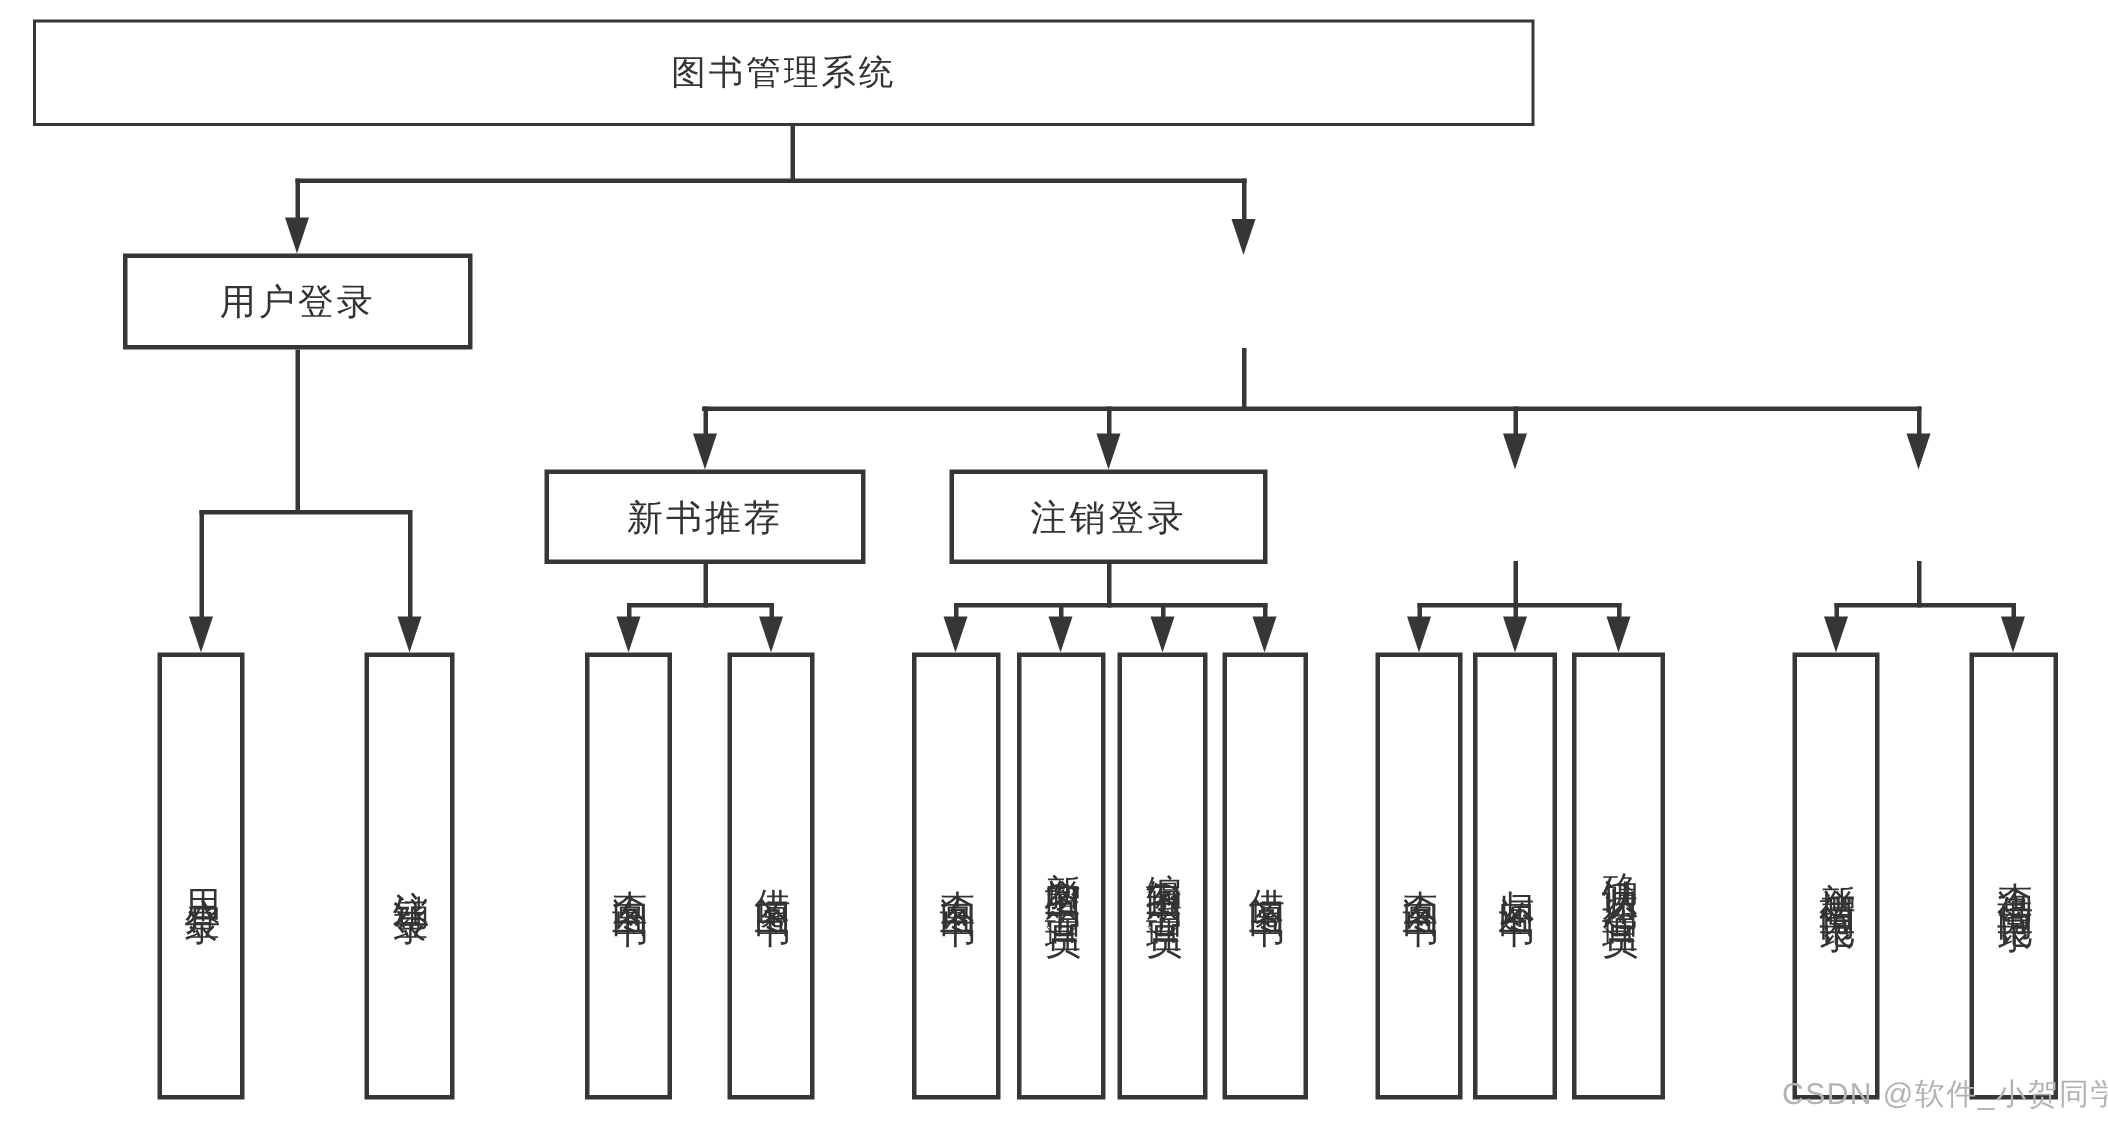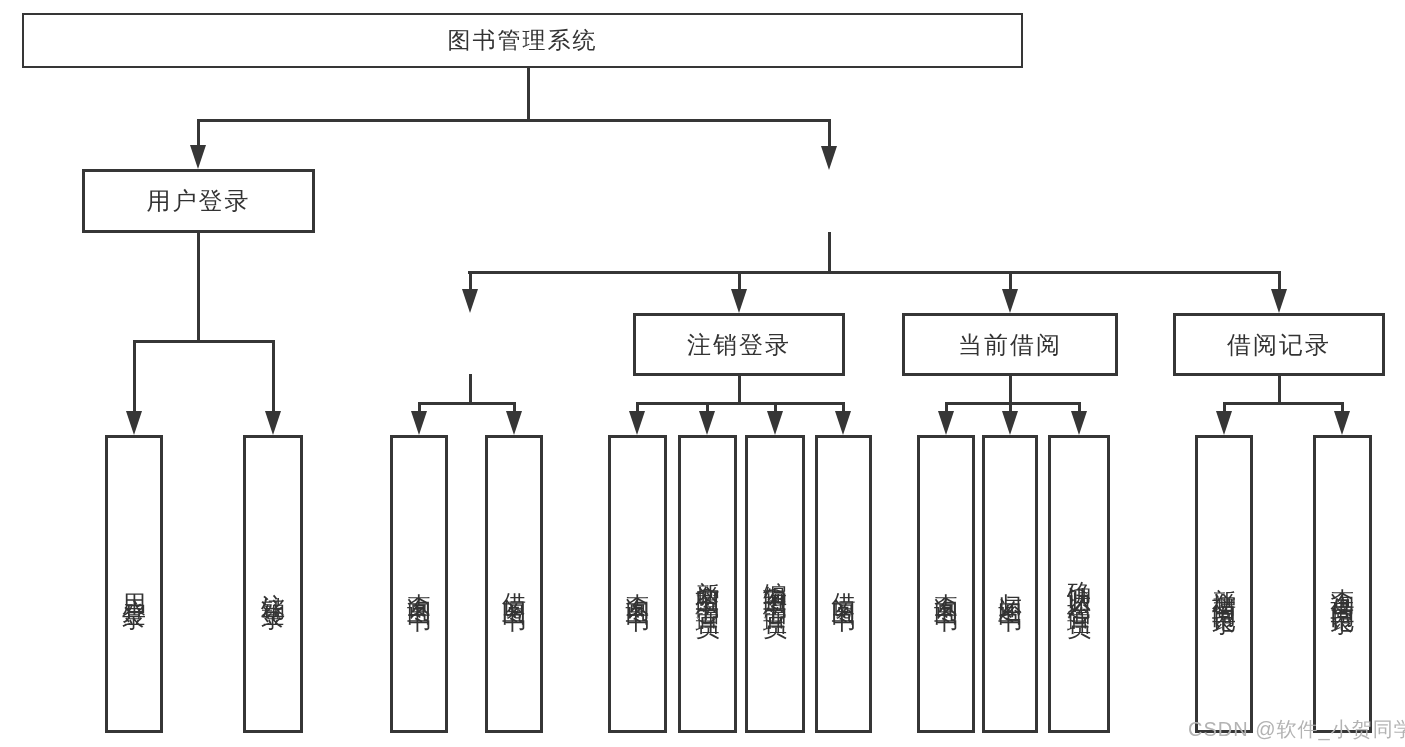--- a/index.html
+++ b/index.html
@@ -32,21 +32,21 @@
   .watermark{
     position:absolute;left:1188px;top:716px;z-index:5;
     font-size:20px;color:#b3b3b3;letter-spacing:1px;white-space:nowrap;
   }
 </style>
 </head>
 <body>
 
 <div class="canvas">
 
-  <div class="nodebox" style="left:22px;top:13px;width:1001px;height:55px;">
+  <div class="nodebox" style="left:22px;top:13px;width:1001px;height:71px;">
     <span>图书管理系统</span>
   </div>
 
   <div class="vline" style="left:527px;top:67px;height:54px;"></div>
   <div class="hline" style="left:197px;top:119px;width:634px;"></div>
   <div class="vline" style="left:197px;top:119px;height:28px;"></div>
   <div class="arrow" style="left:190px;top:145px;"></div>
   <div class="vline" style="left:828px;top:119px;height:28px;"></div>
   <div class="arrow" style="left:821px;top:146px;"></div>
 
@@ -65,28 +65,25 @@
   <div class="hline" style="left:468px;top:271px;width:813px;"></div>
   <div class="vline" style="left:469px;top:271px;height:20px;"></div>
   <div class="arrow" style="left:462px;top:289px;"></div>
   <div class="vline" style="left:738px;top:271px;height:20px;"></div>
   <div class="arrow" style="left:731px;top:289px;"></div>
   <div class="vline" style="left:1009px;top:271px;height:20px;"></div>
   <div class="arrow" style="left:1002px;top:289px;"></div>
   <div class="vline" style="left:1278px;top:271px;height:20px;"></div>
   <div class="arrow" style="left:1271px;top:289px;"></div>
 
+  <div class="nodebox lvl" style="left:363px;top:313px;width:214px;height:63px;">
+    <span>新书推荐</span>
+  </div>
   <div class="nodebox lvl" style="left:633px;top:313px;width:212px;height:63px;">
     <span>注销登录</span>
-  </div>
-  <div class="nodebox lvl" style="left:902px;top:313px;width:216px;height:63px;">
-    <span>当前借阅</span>
-  </div>
-  <div class="nodebox lvl" style="left:1173px;top:313px;width:212px;height:63px;">
-    <span>借阅记录</span>
   </div>
 
   <div class="vline" style="left:469px;top:374px;height:31px;"></div>
   <div class="hline" style="left:418px;top:402px;width:98px;"></div>
   <div class="vline" style="left:418px;top:402px;height:12px;"></div>
   <div class="arrow" style="left:411px;top:411px;"></div>
   <div class="vline" style="left:513px;top:402px;height:12px;"></div>
   <div class="arrow" style="left:506px;top:411px;"></div>
 
   <div class="vline" style="left:738px;top:374px;height:31px;"></div>

